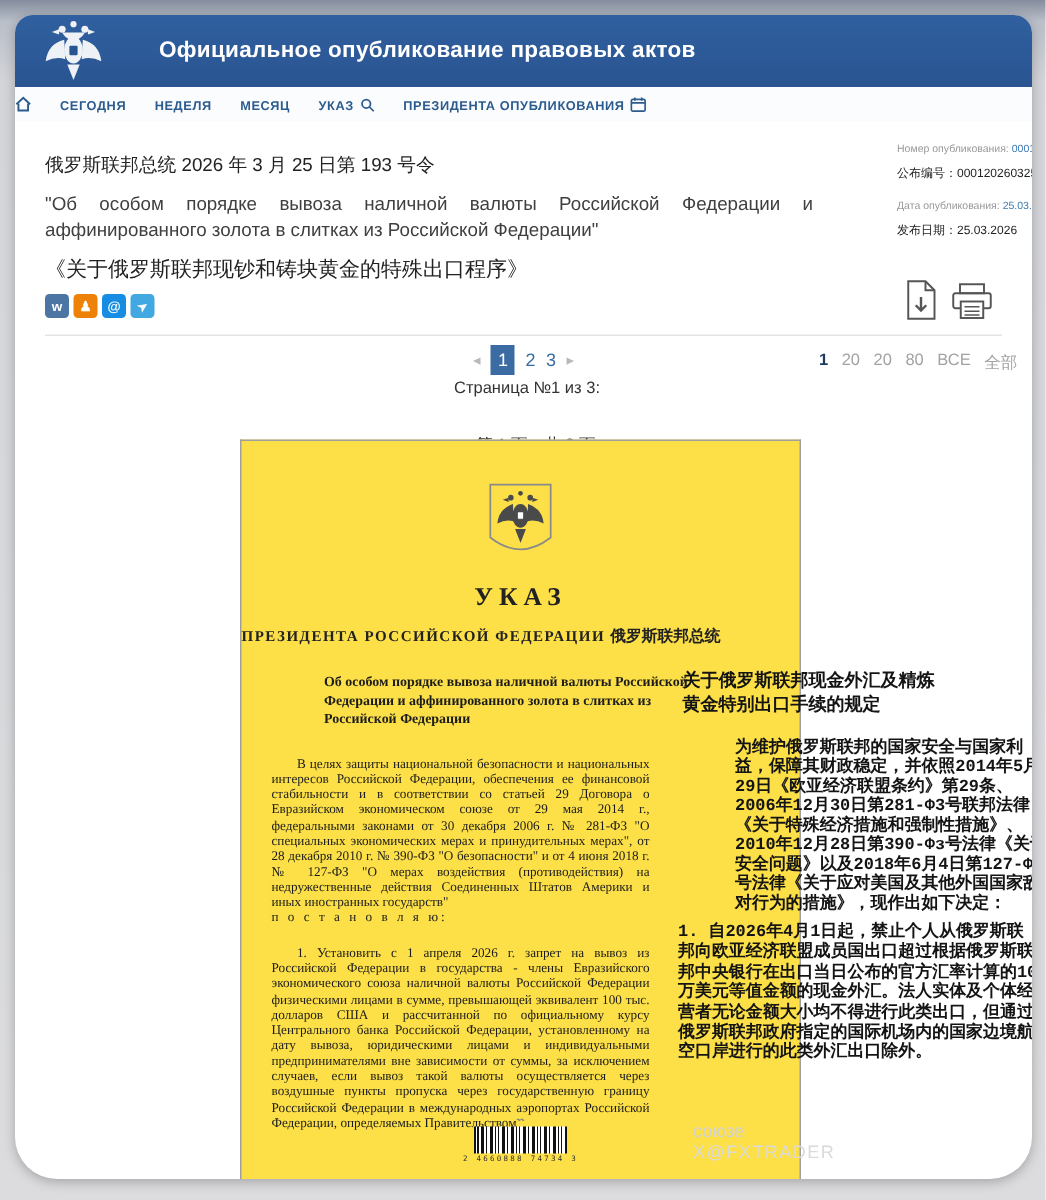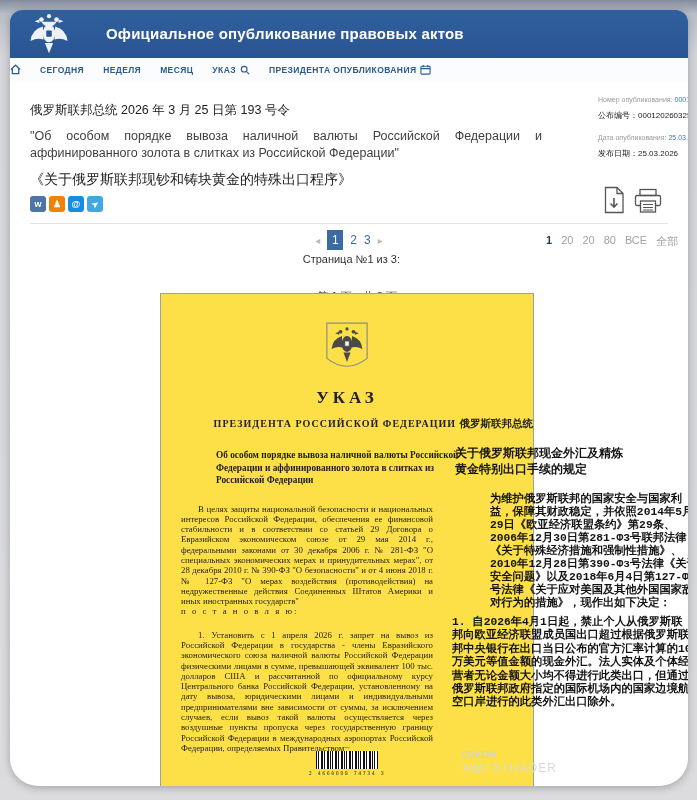--- a/index.html
+++ b/index.html
@@ -55,21 +55,21 @@
   .sizes span { cursor:pointer; }
   
   .pind { position:absolute; left:228px; top:243px; width:162px; text-align:right; color:#333; }
   .pind-ru { font-size:11px; }
   .pind-zh { font-size:11px; margin-top:24px; }
   
   .docpage { position:absolute; left:150px; top:283px; width:374px; height:493px;
     background:#fde047; border:1px solid #9f9f9f; border-bottom:none; font-family:"Liberation Serif", serif; color:#1c1c1c; }
   .emblem { display:block; margin:26px auto 0; width:46px; height:58px; }
   .ukaz { text-align:center; font-size:17px; letter-spacing:4px; margin-top:10px; font-weight:600; color:#222; }
-  .presline { text-align:right; margin-top:9px; font-size:10px; font-weight:bold; letter-spacing:1px; color:#222; white-space:nowrap; }
+  .presline { text-align:left; margin-top:9px; font-size:10px; font-weight:bold; letter-spacing:1px; color:#222; white-space:nowrap; }
   .presline .zh { font-family:"Liberation Sans", sans-serif; font-size:10.5px; letter-spacing:0; }
   .subtitle { width:262px; margin:18px auto 17px; font-weight:bold; font-size:9.3px; line-height:1.35; }
   .body-ru { width:252px; margin:13px 0 0 20px; font-size:8.8px; line-height:1.17; text-align:justify; }
   .body-ru.indent { text-indent:17px; }
   .decree { width:252px; margin:0 0 0 20px; font-size:8.8px; line-height:1.17; letter-spacing:2px; }
   .bc-wrap { position:absolute; left:0; bottom:10px; width:100%; text-align:center; }
   .bc-mark { font-size:5px; color:#777; line-height:5px; }
   .bc-stripes { width:62px; height:18px; margin:1px auto 0;
     background:repeating-linear-gradient(90deg,#111 0 1px,#fff 1px 2px,#111 2px 3px,#fff 3px 5px,#111 5px 7px,#fff 7px 8px,#111 8px 9px,#fff 9px 11px,#111 11px 13px,#fff 13px 14px); }
   .bc-num { font-family:"DejaVu Sans Mono", monospace; font-size:5px; letter-spacing:1.5px; color:#333; margin-top:1px; }

